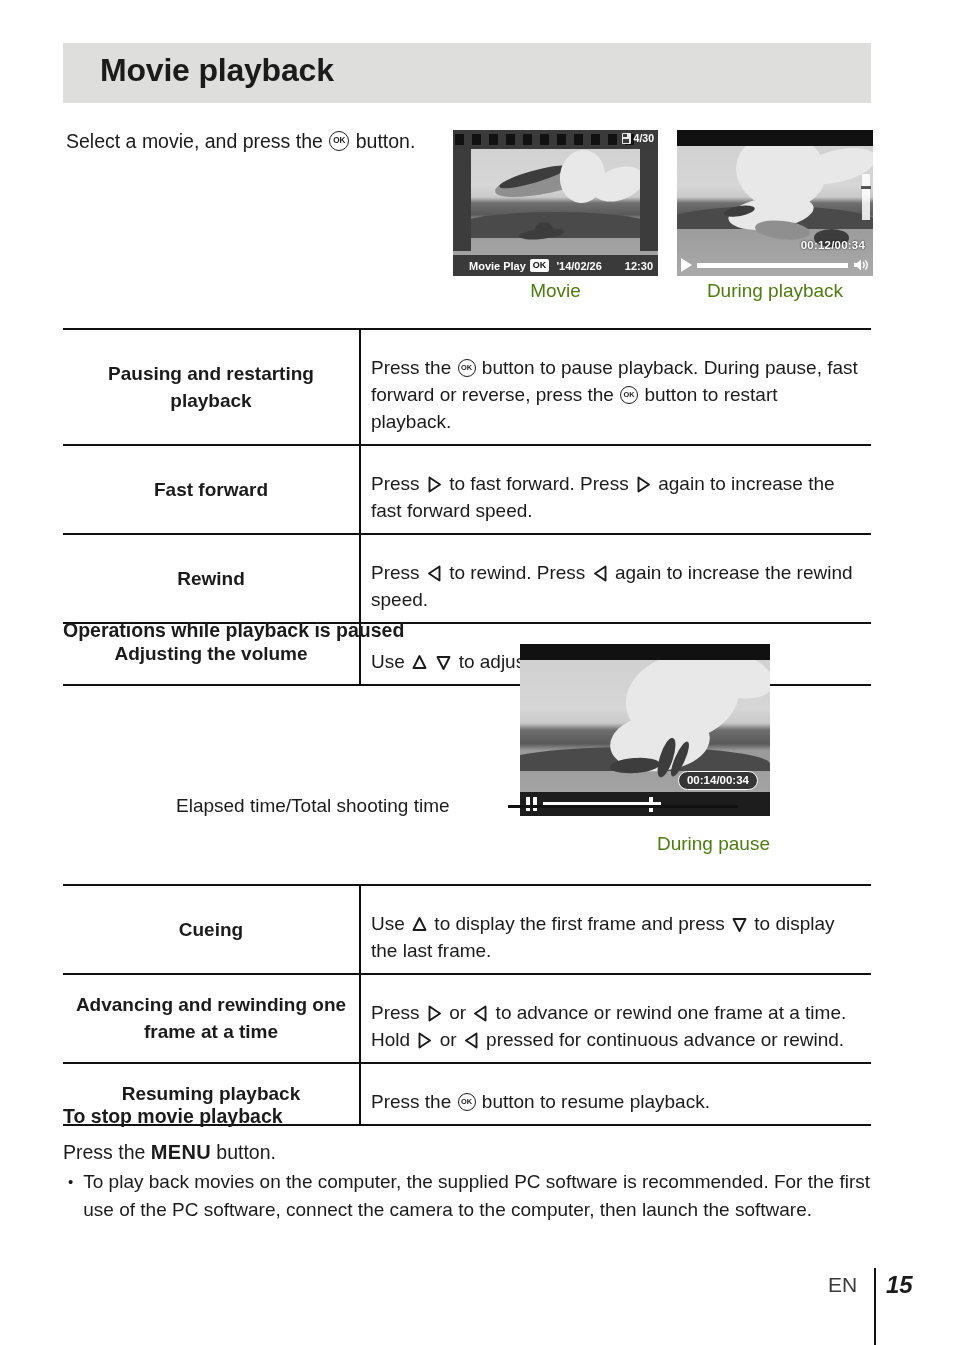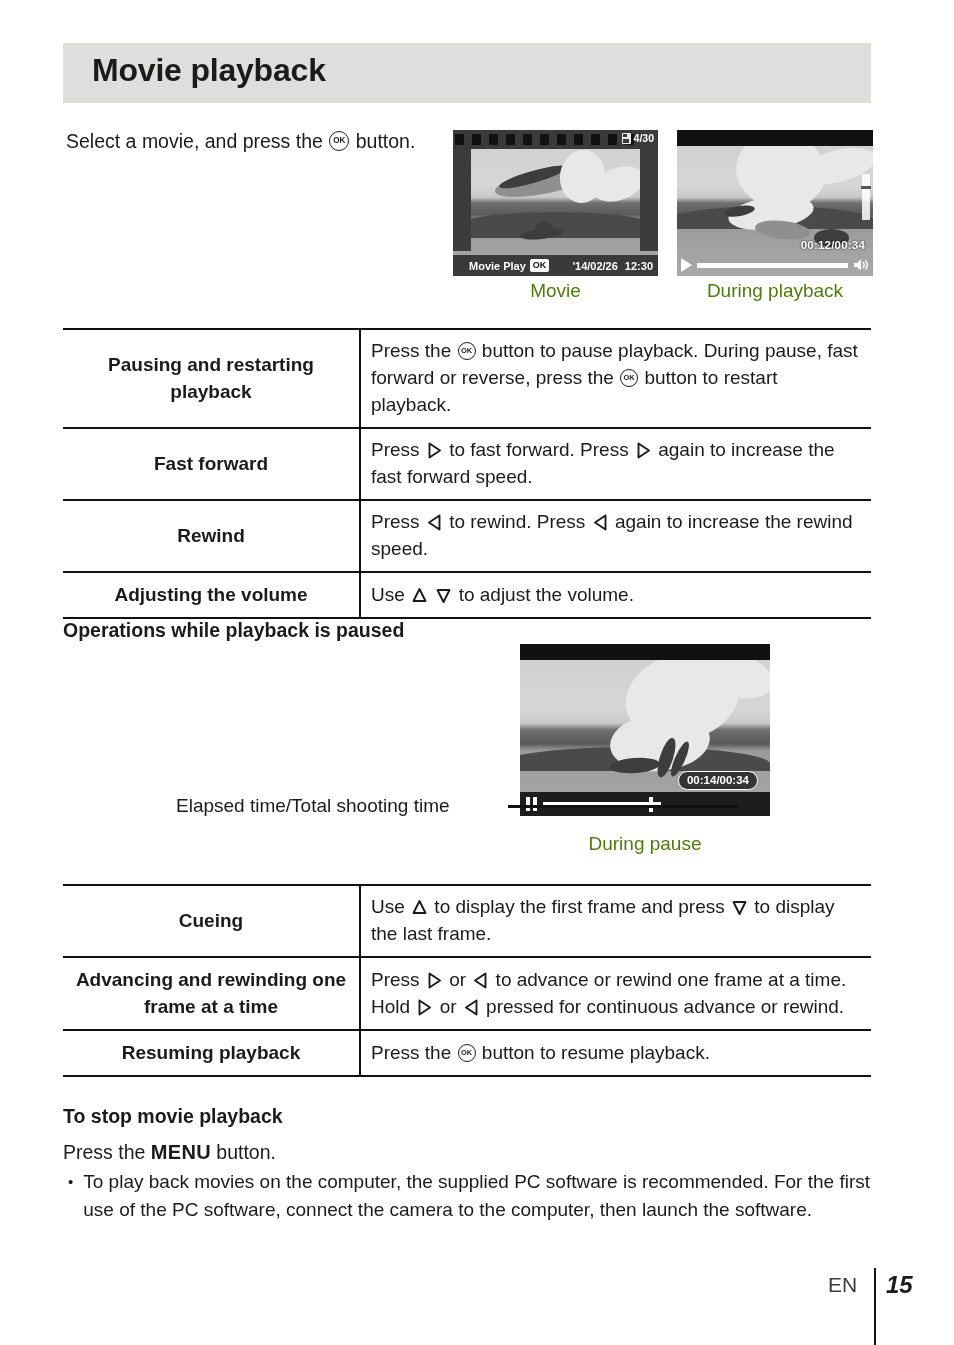--- a/index.html
+++ b/index.html
@@ -20,21 +20,21 @@
   .header-band {
     position: absolute;
     left: 63px;
     top: 43px;
     width: 808px;
     height: 60px;
     background: #dededd;
   }
   .header-title {
     position: absolute;
-    left: 92px;
+    left: 100px;
     top: 52px;
     font-size: 32px;
     font-weight: bold;
     letter-spacing: -0.2px;
     color: #1b1b1b;
   }
 
   
   .intro {
     position: absolute;
@@ -208,21 +208,21 @@
     color: #111111;
     font-size: 9px;
     font-weight: bold;
     padding: 1px 3px 0 3px;
     border-radius: 2px;
     line-height: 1.25;
   }
   .status-right {
     margin-left: auto;
     padding-right: 5px;
-    display: flex; gap: 7px;
+    display: flex; gap: 23px;
   }
 
   
   .topbar-black {
     position: absolute;
     left: 0; right: 0; top: 0;
     height: 16px;
     background: #111111;
     z-index: 5;
   }
@@ -325,21 +325,21 @@
 
   
   .caption {
     position: absolute;
     font-size: 19px;
     color: #4d7c0f;
     text-align: center;
   }
   .cap-movie { left: 453px; top: 280px; width: 205px; }
   .cap-playback { left: 677px; top: 280px; width: 196px; }
-  .cap-pause { left: 520px; top: 833px; width: 250px; }
+  .cap-pause { left: 520px; top: 833px; width: 250px; text-align: right; }
 
   
   .callout-label {
     position: absolute;
     left: 176px; top: 795px;
     font-size: 19px;
     color: #1b1b1b;
     white-space: nowrap;
   }
   .callout-line {
@@ -354,21 +354,21 @@
   .tbl {
     position: absolute;
     left: 63px;
     width: 808px;
     border-collapse: collapse;
     table-layout: fixed;
   }
   .tbl td {
     border-top: 2.2px solid #111111;
     border-bottom: 2.2px solid #111111;
-    padding: 7px 10px 9px 10px;
+    padding: 24px 10px 9px 10px;
     font-size: 19px;
     line-height: 27px;
     vertical-align: middle;
     color: #1b1b1b;
   }
   .tbl td.lbl {
     width: 272px;
     text-align: center;
     font-weight: bold;
     border-right: 2.2px solid #111111;

